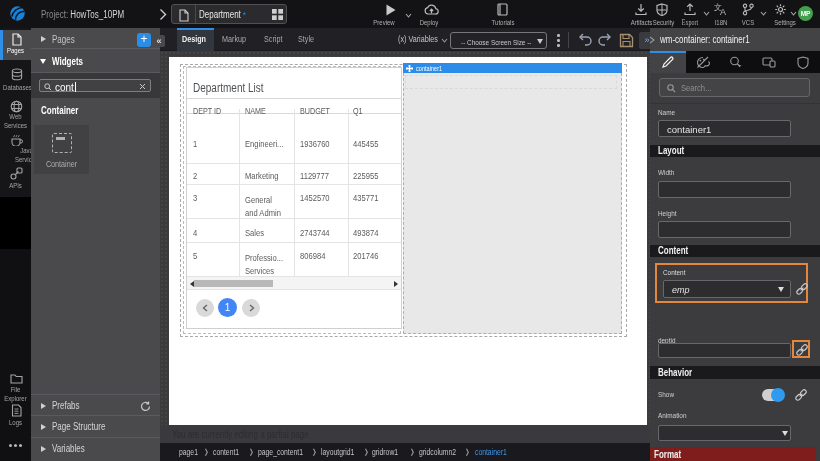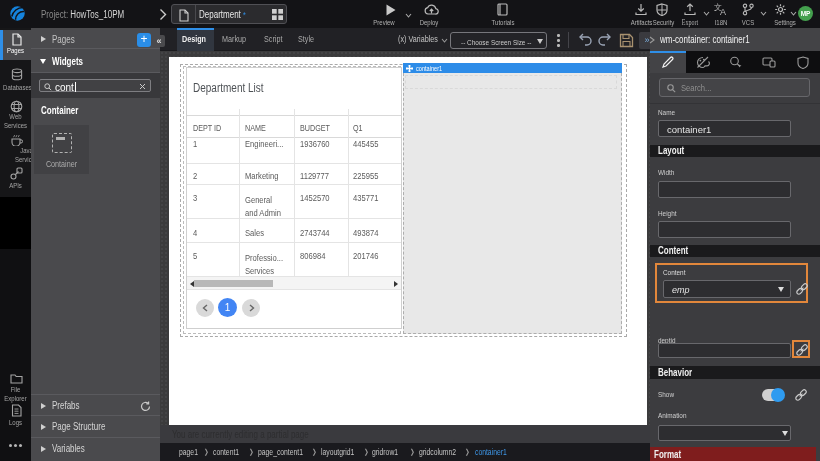--- a/index.html
+++ b/index.html
@@ -240,21 +240,21 @@
   <div class="abs" style="left:403px;top:63px;width:219px;height:10px;background:#2d8ce8;">
     <svg class="abs" style="left:3px;top:1.5px;" width="7" height="7" viewBox="0 0 7 7">
       <path d="M3.5 0 L3.5 7 M0 3.5 L7 3.5" stroke="#fff" stroke-width="1.3"></path>
       <path d="M2.2 1.2 L3.5 0 L4.8 1.2 M2.2 5.8 L3.5 7 L4.8 5.8 M1.2 2.2 L0 3.5 L1.2 4.8 M5.8 2.2 L7 3.5 L5.8 4.8" stroke="#fff" stroke-width="0.8" fill="none"></path>
     </svg>
     <span class="abs t" style="left:13px;top:1.5px;font-size:7px;color:#fff;">container1</span>
   </div>
 
   <div class="abs" style="left:186px;top:67px;width:216px;height:262px;background:#fff;border:1px solid #cfcfcf;">
     <span class="abs t" style="left:6px;top:13px;font-size:12.5px;color:#4e5256;">Department List</span>
-    <div class="abs" style="left:0;top:47px;width:214px;height:23px;border-top:1px solid #d9d9d9;border-bottom:1px solid #d9d9d9;">
+    <div class="abs" style="left:0;top:30px;width:214px;height:16px;border-top:1px solid #d9d9d9;border-bottom:1px solid #d9d9d9;">
       <span class="abs t" style="left:6px;top:7px;font-size:9px;color:#5b5b5b;">DEPT ID</span>
       <span class="abs t" style="left:58px;top:7px;font-size:9px;color:#5b5b5b;">NAME</span>
       <span class="abs t" style="left:113px;top:7px;font-size:9px;color:#5b5b5b;">BUDGET</span>
       <span class="abs t" style="left:166px;top:7px;font-size:9px;color:#5b5b5b;">Q1</span>
     </div>
     <div class="abs" style="left:52px;top:41px;width:1px;height:168px;background:#e4e4e4;"></div>
     <div class="abs" style="left:107px;top:41px;width:1px;height:168px;background:#e4e4e4;"></div>
     <div class="abs" style="left:161px;top:41px;width:1px;height:168px;background:#e4e4e4;"></div>
     <div class="abs" style="left:0;top:64px;width:214px;height:32px;border-bottom:1px solid #e4e4e4;">
       <span class="abs t" style="left:6px;top:7px;font-size:9.5px;color:#5b5b5b;">1</span>

